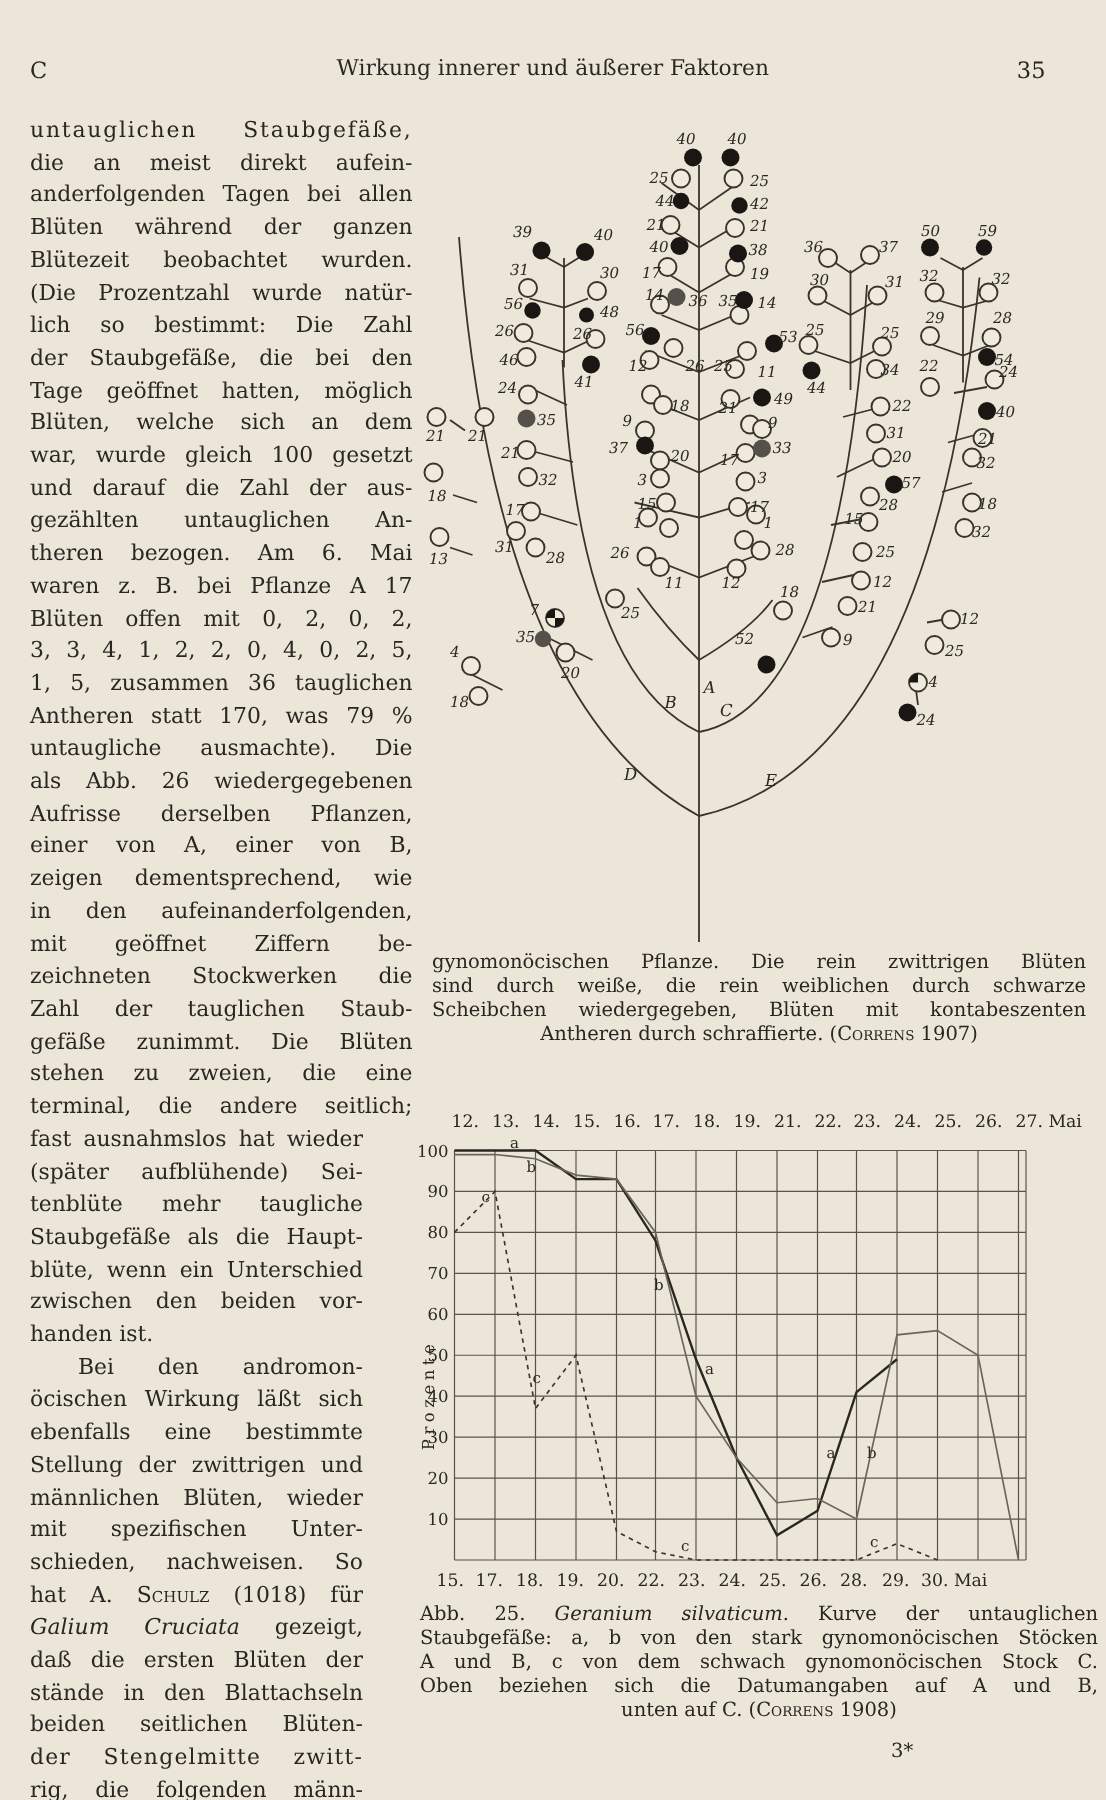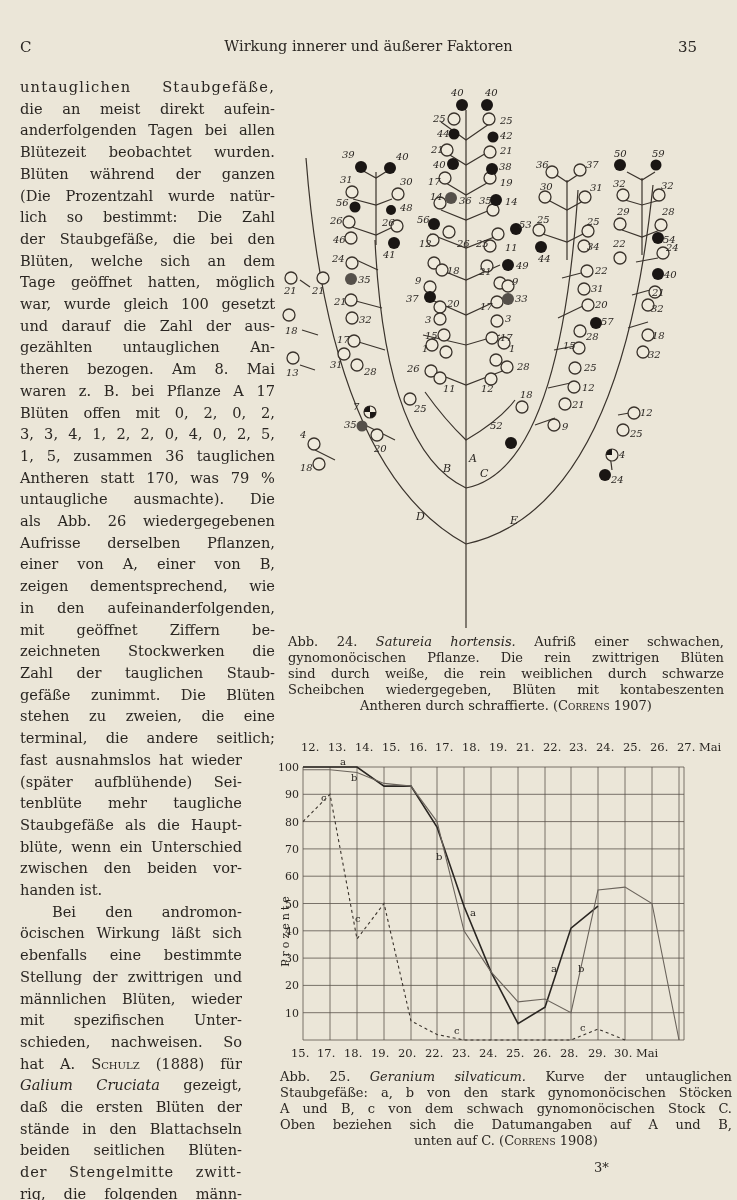--- a/index.html
+++ b/index.html
@@ -26,31 +26,31 @@
 <body>
 
 <div class="abs hdr" id="hdr-left">C</div>
 <div class="abs" id="hdr-title">Wirkung innerer und äußerer Faktoren</div>
 <div class="abs hdr" id="hdr-page">35</div>
 
 <div class="abs" id="body-col">
   <span class="line" style="letter-spacing:1.2px">untauglichen Staubgefäße,</span>
   <span class="line">die an meist direkt aufein-</span>
   <span class="line">anderfolgenden Tagen bei allen</span>
+  <span class="line">Blüten während der ganzen</span>
   <span class="line">Blütezeit beobachtet wurden.</span>
-  <span class="line">Blüten während der ganzen</span>
   <span class="line">(Die Prozentzahl wurde natür-</span>
   <span class="line">lich so bestimmt: Die Zahl</span>
   <span class="line">der Staubgefäße, die bei den</span>
+  <span class="line">Tage geöffnet hatten, möglich</span>
   <span class="line">Blüten, welche sich an dem</span>
-  <span class="line">Tage geöffnet hatten, möglich</span>
   <span class="line">war, wurde gleich 100 gesetzt</span>
   <span class="line">und darauf die Zahl der aus-</span>
   <span class="line">gezählten untauglichen An-</span>
-  <span class="line">theren bezogen. Am 8. Mai</span>
+  <span class="line">theren bezogen. Am 6. Mai</span>
   <span class="line">waren z. B. bei Pflanze A 17</span>
   <span class="line">Blüten offen mit 0, 2, 0, 2,</span>
   <span class="line">3, 3, 4, 1, 2, 2, 0, 4, 0, 2, 5,</span>
   <span class="line">1, 5, zusammen 36 tauglichen</span>
   <span class="line">Antheren statt 170, was 79 %</span>
   <span class="line">untaugliche ausmachte). Die</span>
   <span class="line">als Abb. 26 wiedergegebenen</span>
   <span class="line">Aufrisse derselben Pflanzen,</span>
   <span class="line">einer von A, einer von B,</span>
   <span class="line">zeigen dementsprechend, wie</span>
@@ -68,21 +68,21 @@
   <span class="line" style="width:222px">blüte, wenn ein Unterschied</span>
   <span class="line" style="width:222px">zwischen den beiden vor-</span>
   <span class="line last" style="width:222px">handen ist.</span>
   <span class="line" style="width:190px;padding-left:32px">Bei den andromon-</span>
   <span class="line" style="width:222px">öcischen Wirkung läßt sich</span>
   <span class="line" style="width:222px">ebenfalls eine bestimmte</span>
   <span class="line" style="width:222px">Stellung der zwittrigen und</span>
   <span class="line" style="width:222px">männlichen Blüten, wieder</span>
   <span class="line" style="width:222px">mit spezifischen Unter-</span>
   <span class="line" style="width:222px">schieden, nachweisen. So</span>
-  <span class="line" style="width:222px"><span>hat A. </span><span class="sc">Schulz</span><span> (1888) für</span></span>
+  <span class="line" style="width:222px"><span>hat A. </span><span class="sc">Schulz</span><span> (1018) für</span></span>
   <span class="line" style="width:222px"><span class="it">Galium Cruciata</span><span> gezeigt,</span></span>
   <span class="line" style="width:222px">daß die ersten Blüten der</span>
   <span class="line" style="width:222px">stände in den Blattachseln</span>
   <span class="line" style="width:222px">beiden seitlichen Blüten-</span>
   <span class="line" style="width:222px;letter-spacing:0.8px">der Stengelmitte zwitt-</span>
   <span class="line" style="width:222px">rig, die folgenden männ-</span>
 </div>
 
 <svg class="abs" style="left:270px;top:80px" width="467" height="550" viewBox="270 80 467 550">
   <g fill="none" stroke="#3a332c" stroke-width="1.2">
@@ -379,21 +379,20 @@
   <g font-size="11" font-style="italic" fill="#2a2622">
     <text x="469" y="462">A</text>
     <text x="443" y="472">B</text>
     <text x="480" y="477">C</text>
     <text x="416" y="520">D</text>
     <text x="510" y="524">E</text>
   </g>
 </svg>
 
 <div class="abs cap" id="fig24-cap">
-  <span class="line"><span>Abb. 24.</span> <span class="it">Satureia hortensis.</span><span> Aufriß einer schwachen,</span></span>
   <span class="line">gynomonöcischen Pflanze. Die rein zwittrigen Blüten</span>
   <span class="line">sind durch weiße, die rein weiblichen durch schwarze</span>
   <span class="line">Scheibchen wiedergegeben, Blüten mit kontabeszenten</span>
   <span class="line c"><span>Antheren durch schraffierte. (</span><span class="sc">Correns</span><span> 1907)</span></span>
 </div>
 
 <svg class="abs" id="chart" style="left:270px;top:735px" width="467" height="330" viewBox="270 735 467 330">
     <line x1="303" y1="767" x2="303" y2="1040" stroke="#5a534b" stroke-width="0.8"></line>
     <line x1="330" y1="767" x2="330" y2="1040" stroke="#5a534b" stroke-width="0.8"></line>
     <line x1="357" y1="767" x2="357" y2="1040" stroke="#5a534b" stroke-width="0.8"></line>

